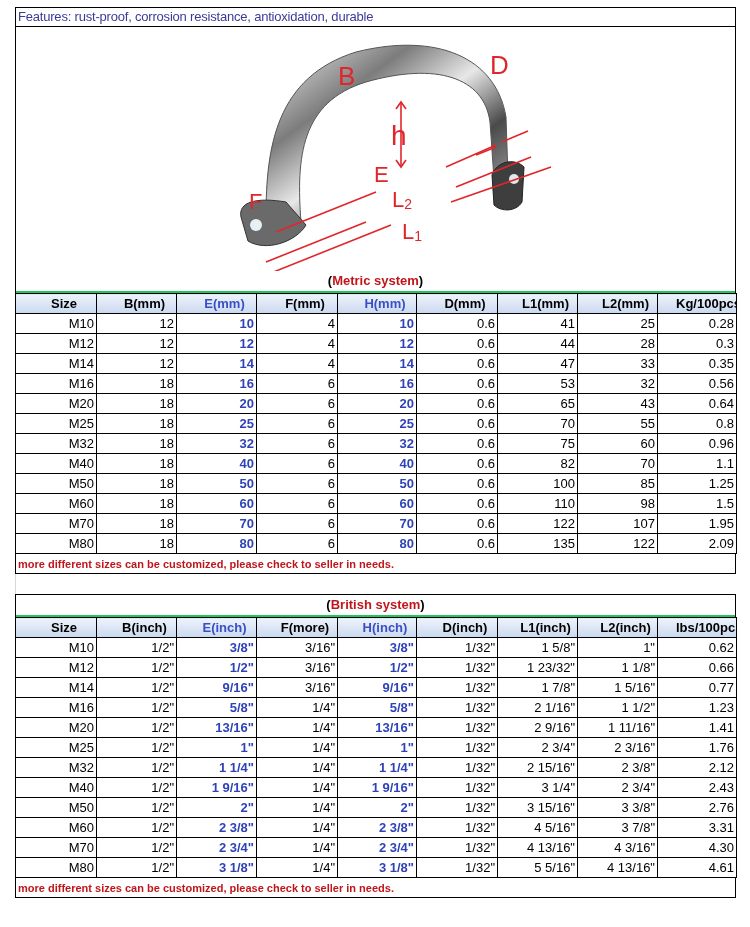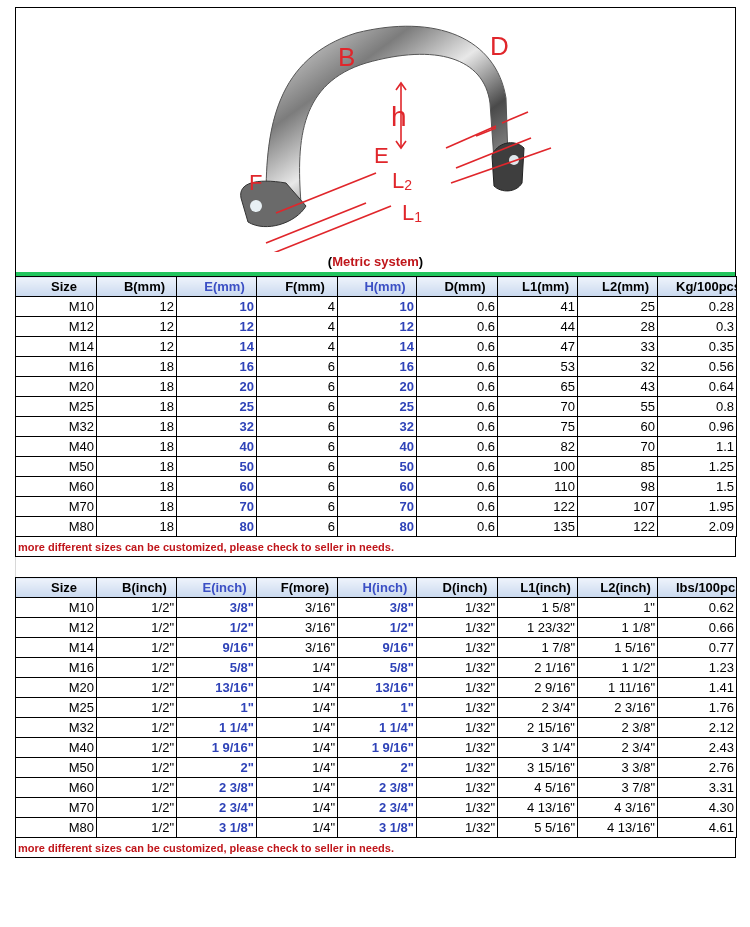--- a/index.html
+++ b/index.html
@@ -2,38 +2,39 @@
 <html><head>
 <meta charset="utf-8">
 <style>
   html, body { margin: 0; padding: 0; background: #ffffff; }
   body { width: 750px; height: 927px; position: relative; font-family: "Liberation Sans", sans-serif; overflow: hidden; }
   .sheet { position: absolute; left: 15px; top: 7px; width: 721px; }
   .box { border: 1px solid #000; border-bottom: none; box-sizing: border-box; }
   .title { height: 23px; text-align: center; font-weight: bold; font-size: 17px; line-height: 23px; color: #000; border-bottom: 1px solid #000; }
   .features { height: 18px; font-size: 13px; line-height: 18px; color: #3a3a9a; padding-left: 2px; border-bottom: 1px solid #000; letter-spacing: -0.2px; }
   .picture { height: 244px; position: relative; }
-  .caption { height: 20px; text-align: center; font-weight: bold; font-size: 13px; line-height: 20px; border-bottom: 4px solid #22c55e; color: #000; }
+  .caption { height: 20px; text-align: center; font-weight: bold; font-size: 13px; line-height: 20px; border-bottom: 2px solid #22c55e; color: #000; }
   .caption .red { color: #c0161b; }
   table { border-collapse: collapse; width: 721px; table-layout: fixed; }
   td, th { border: 1px solid #000; height: 19px; padding: 0 2px; font-size: 13px; line-height: 19px; white-space: nowrap; overflow: hidden; }
   th { background: linear-gradient(#eef3fb, #c9d9ef); font-weight: bold; text-align: center; color: #000; padding-left: 18px; }
   th.blue { color: #3b4fc4; }
   td { text-align: right; color: #000; }
   td.size { text-align: right; }
   td.blue { color: #2f43b8; font-weight: bold; }
   .note { border: 1px solid #000; border-top: none; height: 20px; font-size: 11px; line-height: 20px; color: #c0161b; font-weight: bold; padding-left: 2px; box-sizing: border-box; }
   .gap { height: 20px; border-left: 1px solid #d8d8d8; }
   .caption-box { border: 1px solid #000; border-bottom: none; }
 </style>
 </head>
 <body>
 
 <div class="sheet">
   <div class="box">
+    <div class="features">Features:  rust-proof, corrosion resistance, antioxidation, durable</div>
     <div class="picture">
       <svg width="719" height="244" viewBox="0 0 719 244">
         <defs>
           <linearGradient id="steel" x1="0" y1="0" x2="1" y2="1">
             <stop offset="0" stop-color="#f2f2f2"></stop>
             <stop offset="0.3" stop-color="#7c7c7c"></stop>
             <stop offset="0.5" stop-color="#e8e8e8"></stop>
             <stop offset="0.7" stop-color="#4a4a4a"></stop>
             <stop offset="1" stop-color="#bdbdbd"></stop>
           </linearGradient>
@@ -232,20 +233,25 @@
           <td>135</td>
           <td>122</td>
           <td>2.09</td>
         </tr>
       </tbody>
   </table>
   <div class="note">more different sizes can be customized, please check to seller in needs.</div>
 
   <div class="gap"></div>
 
+  <div class="caption-box">
+    <div class="caption">
+      <span>(</span><span class="red">British system</span><span>)</span>
+    </div>
+  </div>
 
   <table>
     <colgroup>
       <col style="width:81px">
         <col style="width:80px">
         <col style="width:80px">
         <col style="width:81px">
         <col style="width:79px">
         <col style="width:81px">
         <col style="width:80px">

